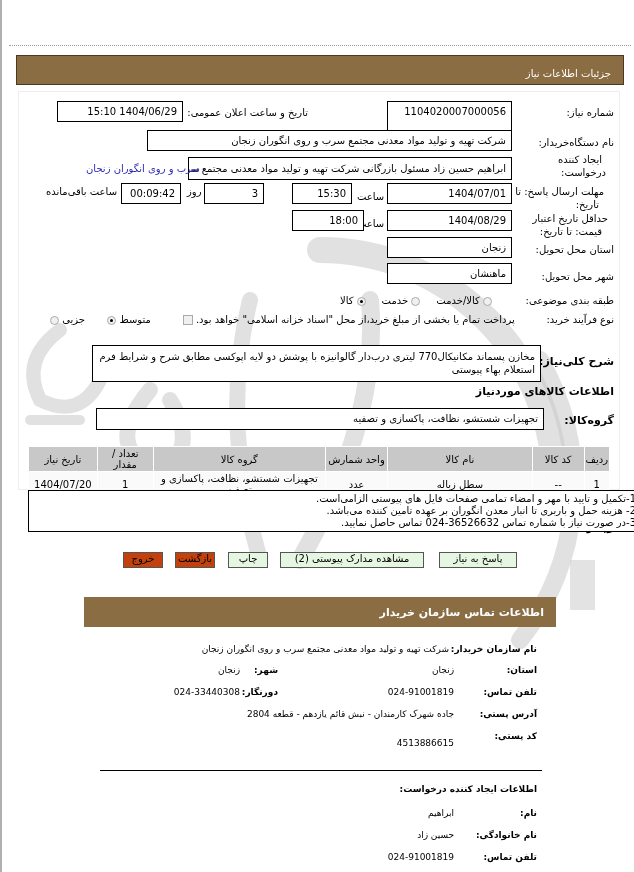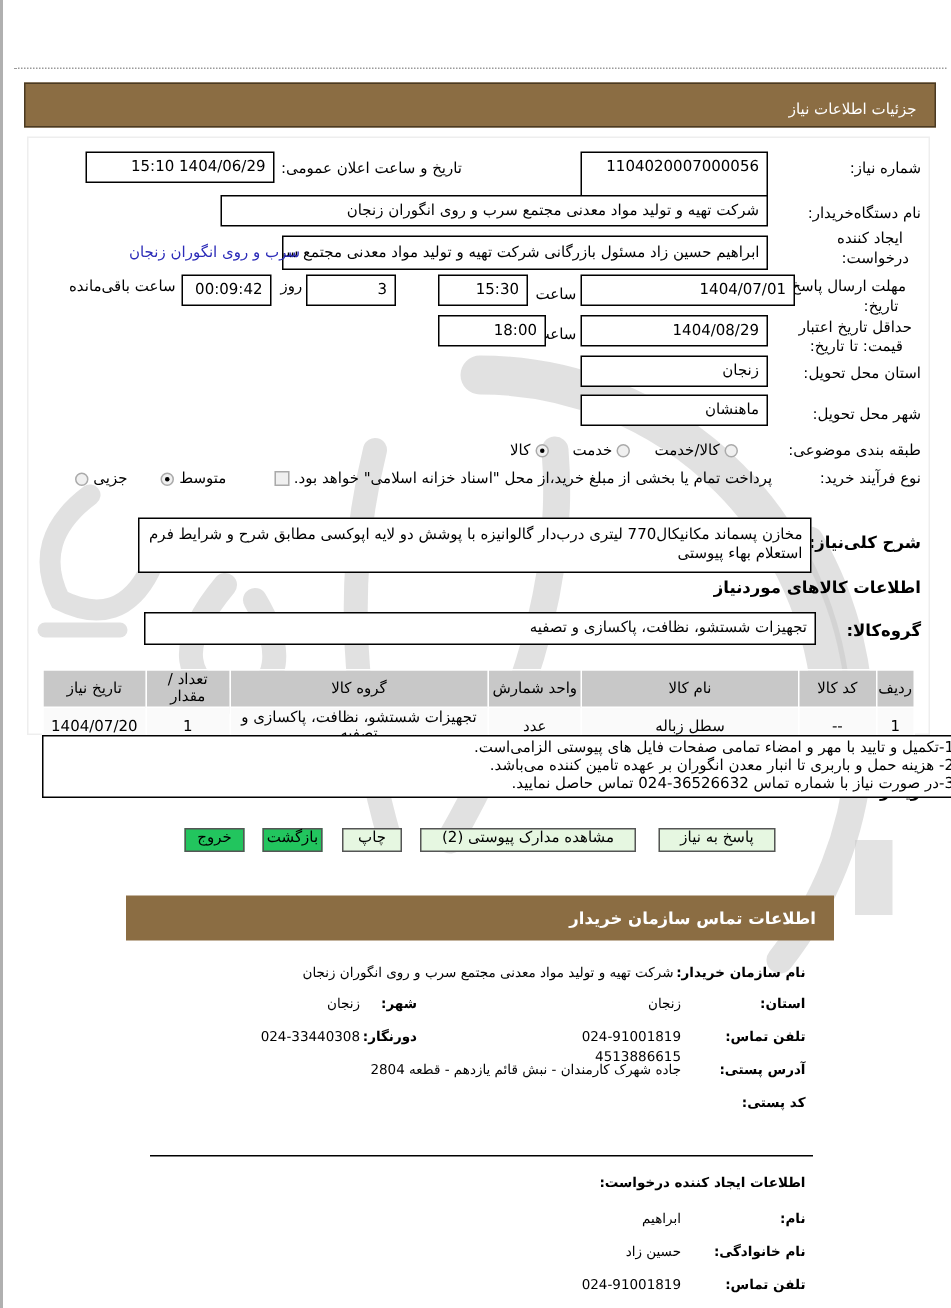--- a/index.html
+++ b/index.html
@@ -13,21 +13,21 @@
   .box{position:absolute;border:1px solid #000;background:#fff;box-sizing:border-box;direction:rtl;text-align:right;padding:0 5px;font-size:10px;white-space:nowrap;overflow:hidden;}
   .radio{display:inline-block;width:9px;height:9px;border-radius:50%;border:1px solid #aaa;background:#f0f0f0;vertical-align:middle;box-sizing:border-box;position:relative;}
   .radio.on::after{content:"";position:absolute;left:2px;top:2px;width:3px;height:3px;border-radius:50%;background:#000;}
   .chk{display:inline-block;width:10px;height:10px;border:1px solid #aaa;background:#f0f0f0;vertical-align:middle;box-sizing:border-box;}
   .bold{font-weight:bold;}
   table.items{position:absolute;left:28px;top:446px;width:582px;border-collapse:collapse;direction:rtl;font-size:10px;}
   table.items th{background:#c8c8c8;font-weight:normal;height:20px;border:1px solid #fff;text-align:center;}
   table.items td{height:20px;text-align:center;border:1px solid #fff;background:#fafafa;}
   .btn{position:absolute;top:552px;height:16px;border:1px solid #555;box-sizing:border-box;font-size:10px;text-align:center;line-height:12px;direction:rtl;}
   .btn.g{background:#e6f7e1;}
-  .btn.r{background:#22c55e;}
+  .btn.r{background:#c2410c;}
   .hdr2{position:absolute;left:84px;top:597px;width:472px;height:30px;background:#8b6d43;color:#fff;direction:rtl;text-align:right;padding:9px 12px 0 0;box-sizing:border-box;font-size:11px;font-weight:bold;}
   .clbl{position:absolute;direction:rtl;text-align:right;font-size:9px;white-space:nowrap;}
   .hr{position:absolute;left:100px;top:770px;width:442px;border-top:1px solid #000;}
 </style>
 </head>
 <body>
 
 <div class="leftline"></div>
 <div class="dotted"></div>
 
@@ -56,21 +56,21 @@
 <div class="lbl" style="right:20px;top:136px;">نام دستگاه‌خریدار:</div>
 <div class="box" style="left:147px;top:130px;width:365px;height:21px;line-height:19px;">شرکت تهیه و تولید مواد معدنی مجتمع سرب و روی انگوران زنجان</div>
 
 <div class="lbl" style="right:32px;top:153px;">ایجاد کننده</div>
 <div class="lbl" style="right:28px;top:166px;">درخواست:</div>
 <div class="box" style="left:188px;top:157px;width:324px;height:23px;line-height:21px;">ابراهیم حسین زاد مسئول بازرگانی شرکت تهیه و تولید مواد معدنی مجتمع سرب و روی انگوران زنجان</div>
 <div class="lbl" style="left:86px;top:162px;color:#2b2bb8;">سرب و روی انگوران زنجان</div>
 
 <div class="lbl" style="right:30px;top:185px;">مهلت ارسال پاسخ: تا</div>
 <div class="lbl" style="right:35px;top:198px;">تاریخ:</div>
-<div class="box" style="left:387px;top:183px;width:143px;height:21px;line-height:19px;">1404/07/01</div>
+<div class="box" style="left:387px;top:183px;width:125px;height:21px;line-height:19px;">1404/07/01</div>
 <div class="lbl" style="left:357px;top:190px;">ساعت</div>
 <div class="box" style="left:292px;top:183px;width:60px;height:21px;line-height:19px;">15:30</div>
 <div class="box" style="left:204px;top:183px;width:60px;height:21px;line-height:19px;">3</div>
 <div class="lbl" style="left:187px;top:185px;">روز</div>
 <div class="box" style="left:121px;top:183px;width:60px;height:21px;line-height:19px;">00:09:42</div>
 <div class="lbl" style="left:46px;top:185px;">ساعت باقی‌مانده</div>
 
 <div class="lbl" style="right:26px;top:212px;">حداقل تاریخ اعتبار</div>
 <div class="lbl" style="right:32px;top:225px;">قیمت: تا تاریخ:</div>
 <div class="box" style="left:387px;top:210px;width:125px;height:21px;line-height:19px;">1404/08/29</div>
@@ -166,21 +166,21 @@
 
 <div class="clbl bold" style="right:97px;top:687px;">تلفن تماس:</div>
 <div class="clbl" style="right:180px;top:687px;">024-91001819</div>
 <div class="clbl bold" style="right:356px;top:687px;">دورنگار:</div>
 <div class="clbl" style="right:394px;top:687px;">024-33440308</div>
 
 <div class="clbl bold" style="right:97px;top:709px;">آدرس پستی:</div>
 <div class="clbl" style="right:180px;top:709px;">جاده شهرک کارمندان - نبش قائم یازدهم - قطعه 2804</div>
 
 <div class="clbl bold" style="right:97px;top:731px;">کد پستی:</div>
-<div class="clbl" style="right:180px;top:700px;">4513886615</div>
+<div class="clbl" style="right:180px;top:738px;">4513886615</div>
 
 <div class="hr"></div>
 
 <div class="clbl bold" style="right:97px;top:784px;">اطلاعات ایجاد کننده درخواست:</div>
 
 <div class="clbl bold" style="right:97px;top:808px;">نام:</div>
 <div class="clbl" style="right:180px;top:808px;">ابراهیم</div>
 
 <div class="clbl bold" style="right:97px;top:830px;">نام خانوادگی:</div>
 <div class="clbl" style="right:180px;top:830px;">حسین زاد</div>

